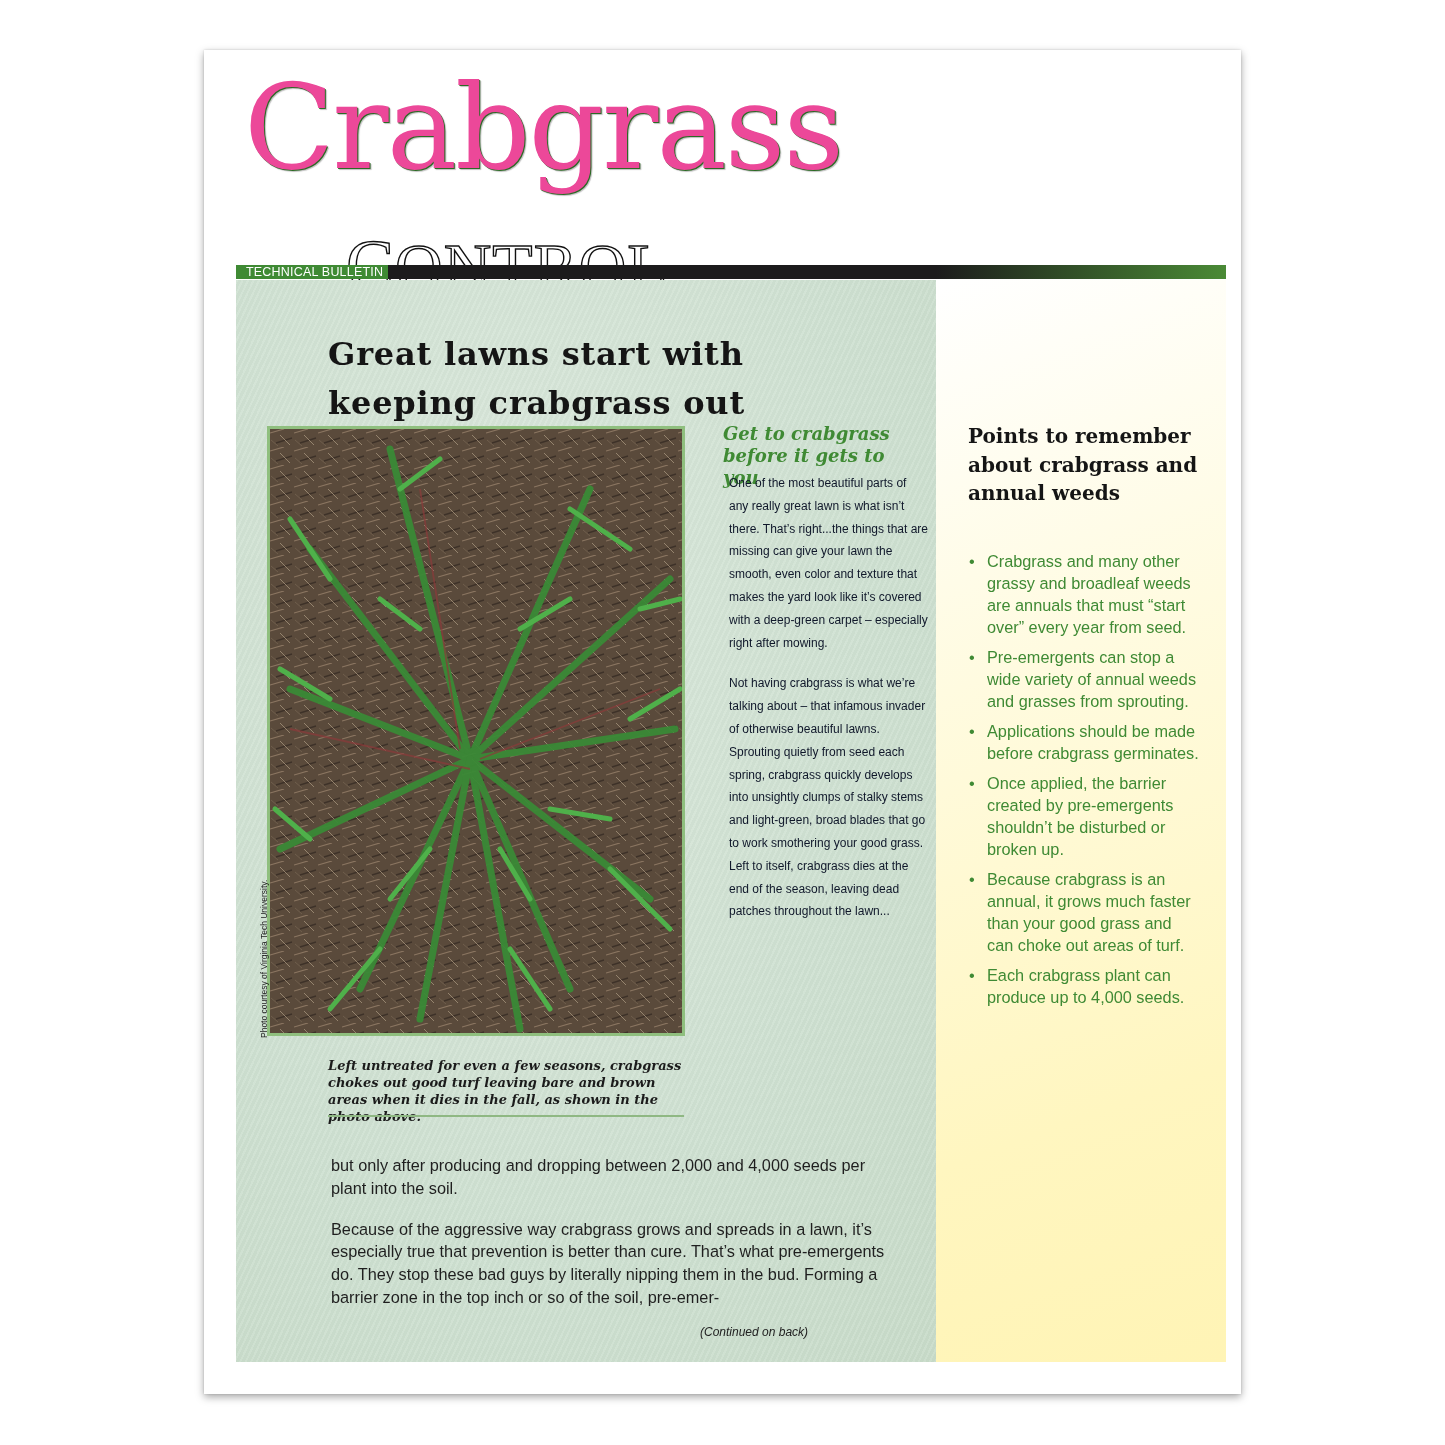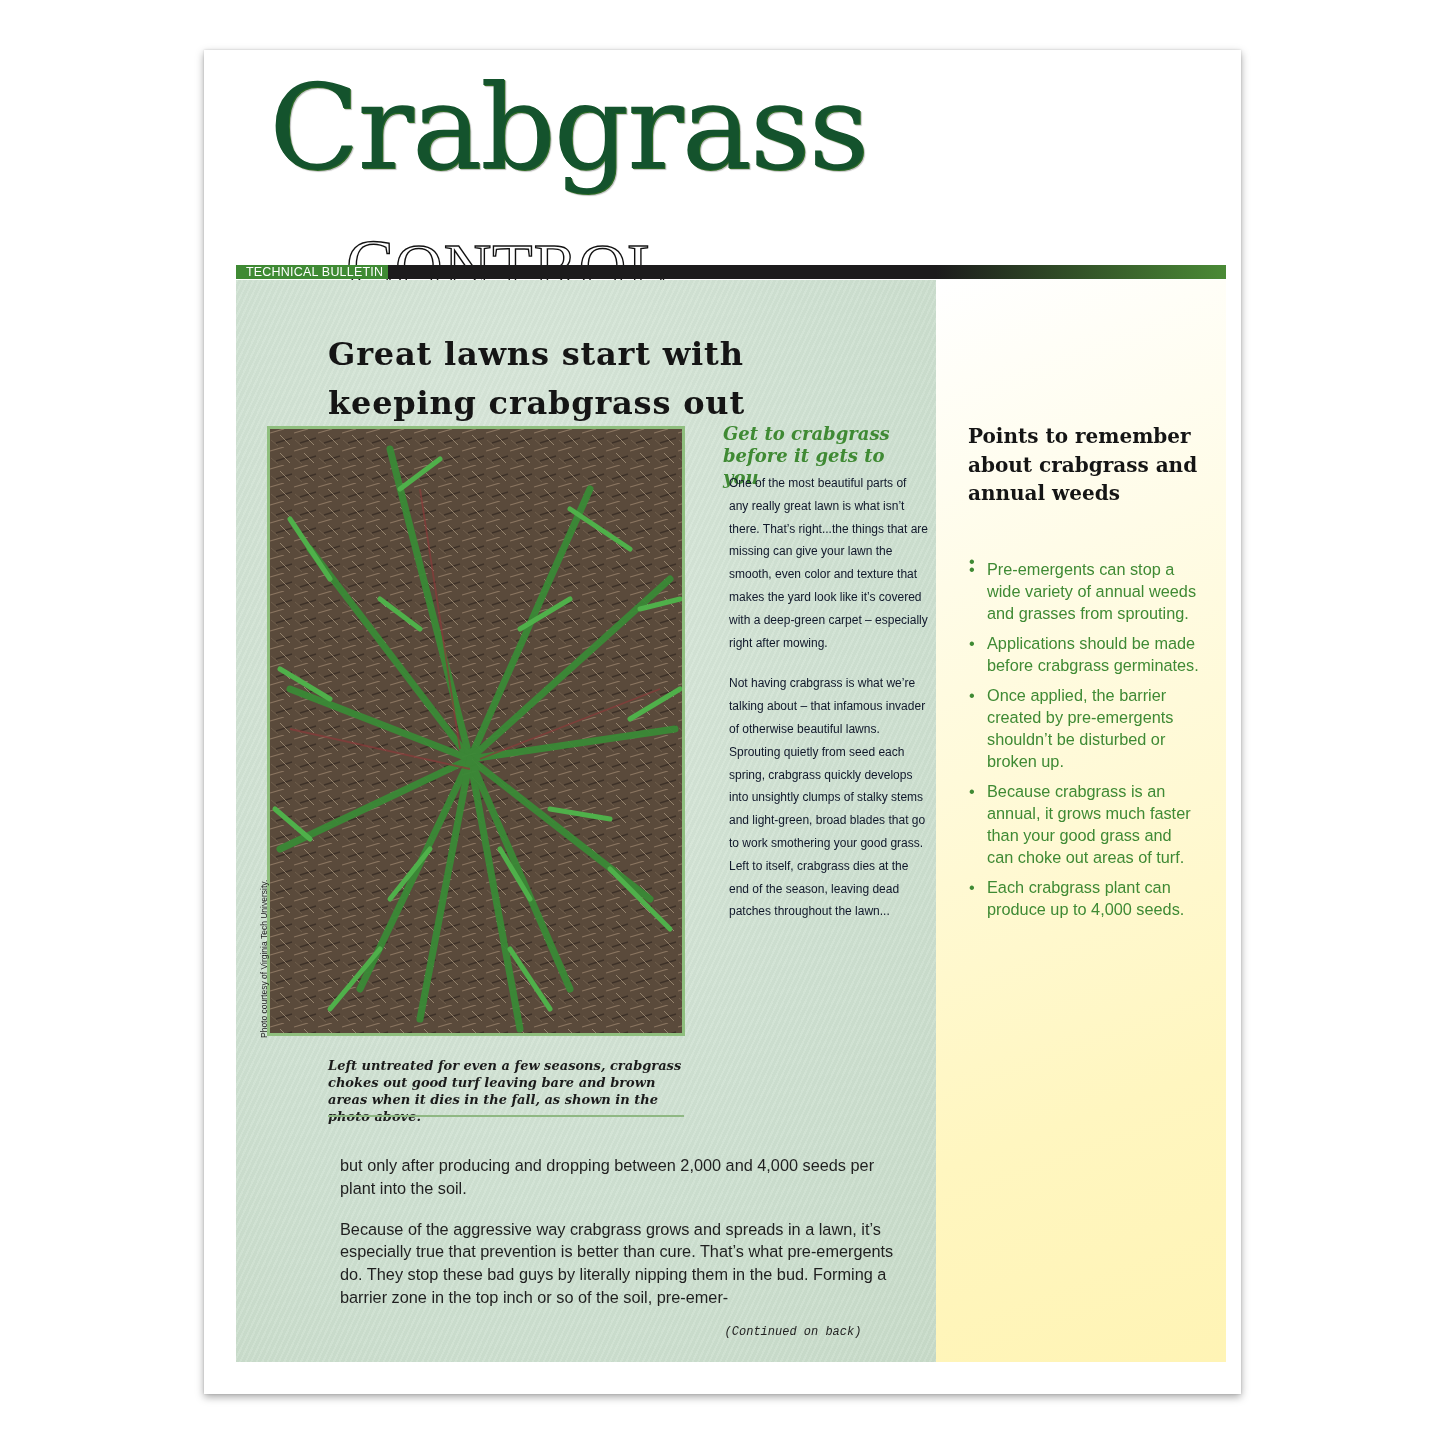--- a/index.html
+++ b/index.html
@@ -1,21 +1,21 @@
 <!DOCTYPE html>
 <html><head>
 <meta charset="utf-8">
 <style>
   html, body { margin:0; padding:0; }
   body { width:1445px; height:1445px; background:#ffffff; position:relative; overflow:hidden; font-family:"Liberation Sans", sans-serif; }
   .page { position:absolute; left:204px; top:50px; width:1037px; height:1344px; background:#ffffff;
           box-shadow: 0 3px 8px rgba(0,0,0,0.35), 0 0 2px rgba(0,0,0,0.15); }
   
-  .title-main { position:absolute; left:269px; top:68px; font-family:"DejaVu Serif", "Liberation Serif", serif;
-                font-size:118px; line-height:1; color:#14532d; letter-spacing:-2px;
+  .title-main { position:absolute; left:244px; top:68px; font-family:"DejaVu Serif", "Liberation Serif", serif;
+                font-size:118px; line-height:1; color:#ec4899; letter-spacing:-2px;
                 text-shadow: 1px 1px 0 #2c6a25, 2px 2px 1px rgba(0,0,0,0.25); text-align: center; }
   .title-sub { position:absolute; left:346px; top:186px; font-family:"Liberation Serif", serif; font-size:66px; line-height:1;
                color:#ffffff; -webkit-text-stroke:1.4px #111; letter-spacing:1px;margin-top:43px; }
   .title-sub .big { font-size:72px; }
   .bulletin-bar { position:absolute; left:236px; top:265px; width:990px; height:14px;
                   background: linear-gradient(to right, #3f8a34 0px, #3f8a34 152px, #1c1b1c 152px, #1c1b1c 700px, #4a8a36 990px); }
   .bulletin-label { position:absolute; left:246px; top:264px; font-size:12.5px; color:#ffffff; letter-spacing:0.2px; line-height:16px; }
   
   .left-panel { position:absolute; left:236px; top:280px; width:700px; height:1082px;
                 background: radial-gradient(ellipse at 40% 30%, #dbe8dc 0%, #cfe1d2 60%, #c9dcca 100%); }
@@ -33,22 +33,22 @@
                   font-size:8.5px; color:#222; white-space:nowrap; z-index:2; }
   .caption { position:absolute; left:328px; top:1057px; width:360px; font-family:"DejaVu Serif", "Liberation Serif", serif;
              font-style:italic; font-weight:bold; font-size:13px; line-height:17px; color:#1b1b1b; z-index:2; }
   .caption-rule { position:absolute; left:328px; top:1115px; width:356px; height:2px; background:#8fb883; z-index:2; }
   
   .subhead { position:absolute; left:723px; top:423px; width:200px; font-family:"DejaVu Serif", "Liberation Serif", serif;
              font-style:italic; font-weight:bold; font-size:18px; line-height:22px; color:#3f8a34; z-index:2; }
   .body-col { position:absolute; left:709px; top:472px; width:200px; font-size:12px; line-height:22.8px; color:#0f172a; z-index:2;margin-left:20px; }
   .body-col p { margin:0 0 18px 0; }
   .body-wide { position:absolute; left:328px; top:1154px; width:570px; font-size:16.3px; line-height:22.8px; color:#1f1f1f; z-index:2; }
-  .body-wide p { margin:0 0 18px 12px; }
-  .continued { position:absolute; left:700px; top:1325px; width:186px; text-align:center; font-style:italic; font-size:12px; color:#222; z-index:2;font-family:Liberation Mono, monospace; }
+  .body-wide p { margin:0 0 18px 3px; }
+  .continued { position:absolute; left:700px; top:1325px; width:186px; text-align:left; font-style:italic; font-size:12px; color:#222; z-index:2; }
   
   .side-title { position:absolute; left:968px; top:422px; width:230px; font-family:"DejaVu Serif", "Liberation Serif", serif;
                 font-weight:bold; font-size:20px; line-height:28.5px; color:#151515; }
   .side-list { position:absolute; left:968px; top:550px; width:232px; margin:0; padding:0; list-style:none; }
   .side-list li { position:relative; padding-left:19px; font-size:16.3px; line-height:22px; color:#3f8a34; margin-bottom:8px; }
   .side-list li .bullet { position:absolute; left:1px; top:0; color:#3f8a34; }
 </style>
 </head>
 <body>
 
@@ -135,19 +135,19 @@
 
 <div class="body-wide">
   <p>but only after producing and dropping between 2,000 and 4,000 seeds per plant into the soil.</p>
   <p>Because of the aggressive way crabgrass grows and spreads in a lawn, it’s especially true that prevention is better than cure. That’s what pre-emergents do. They stop these bad guys by literally nipping them in the bud. Forming a barrier zone in the top inch or so of the soil, pre-emer-</p>
 </div>
 
 <div class="continued">(Continued on back)</div>
 
 <div class="side-title">Points to remember about crabgrass and annual weeds</div>
 <ul class="side-list">
-  <li><span class="bullet">•</span></li>
+  <li><span class="bullet">•</span><span>Crabgrass and many other grassy and broadleaf weeds are annuals that must “start over” every year from seed.</span></li>
   <li><span class="bullet">•</span><span>Pre-emergents can stop a wide variety of annual weeds and grasses from sprouting.</span></li>
   <li><span class="bullet">•</span><span>Applications should be made before crabgrass germinates.</span></li>
   <li><span class="bullet">•</span><span>Once applied, the barrier created by pre-emergents shouldn’t be disturbed or broken up.</span></li>
   <li><span class="bullet">•</span><span>Because crabgrass is an annual, it grows much faster than your good grass and can choke out areas of turf.</span></li>
   <li><span class="bullet">•</span><span>Each crabgrass plant can produce up to 4,000 seeds.</span></li>
 </ul>
 
 </body></html>

